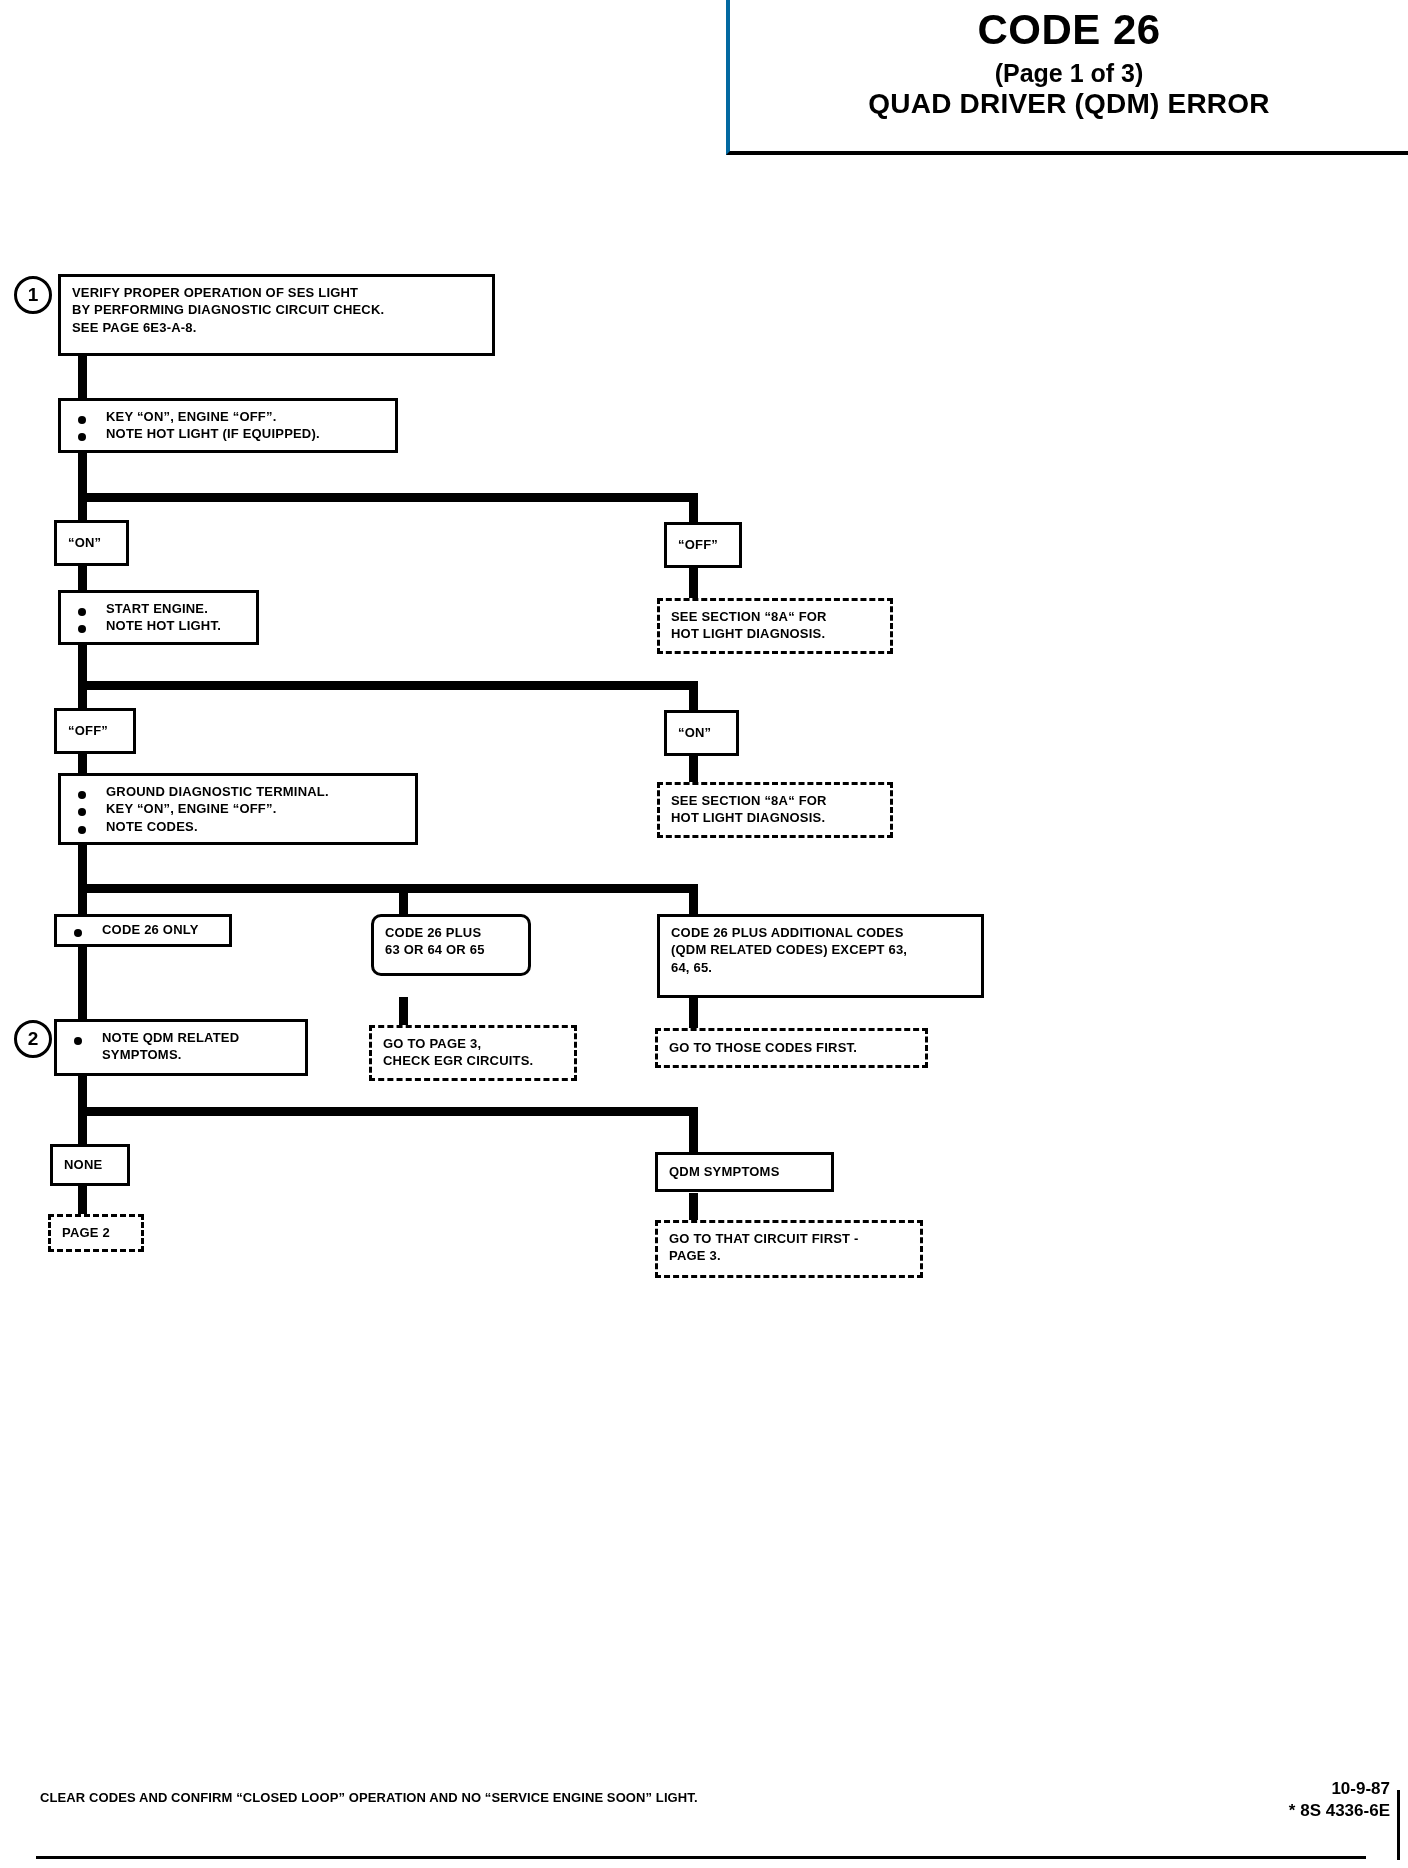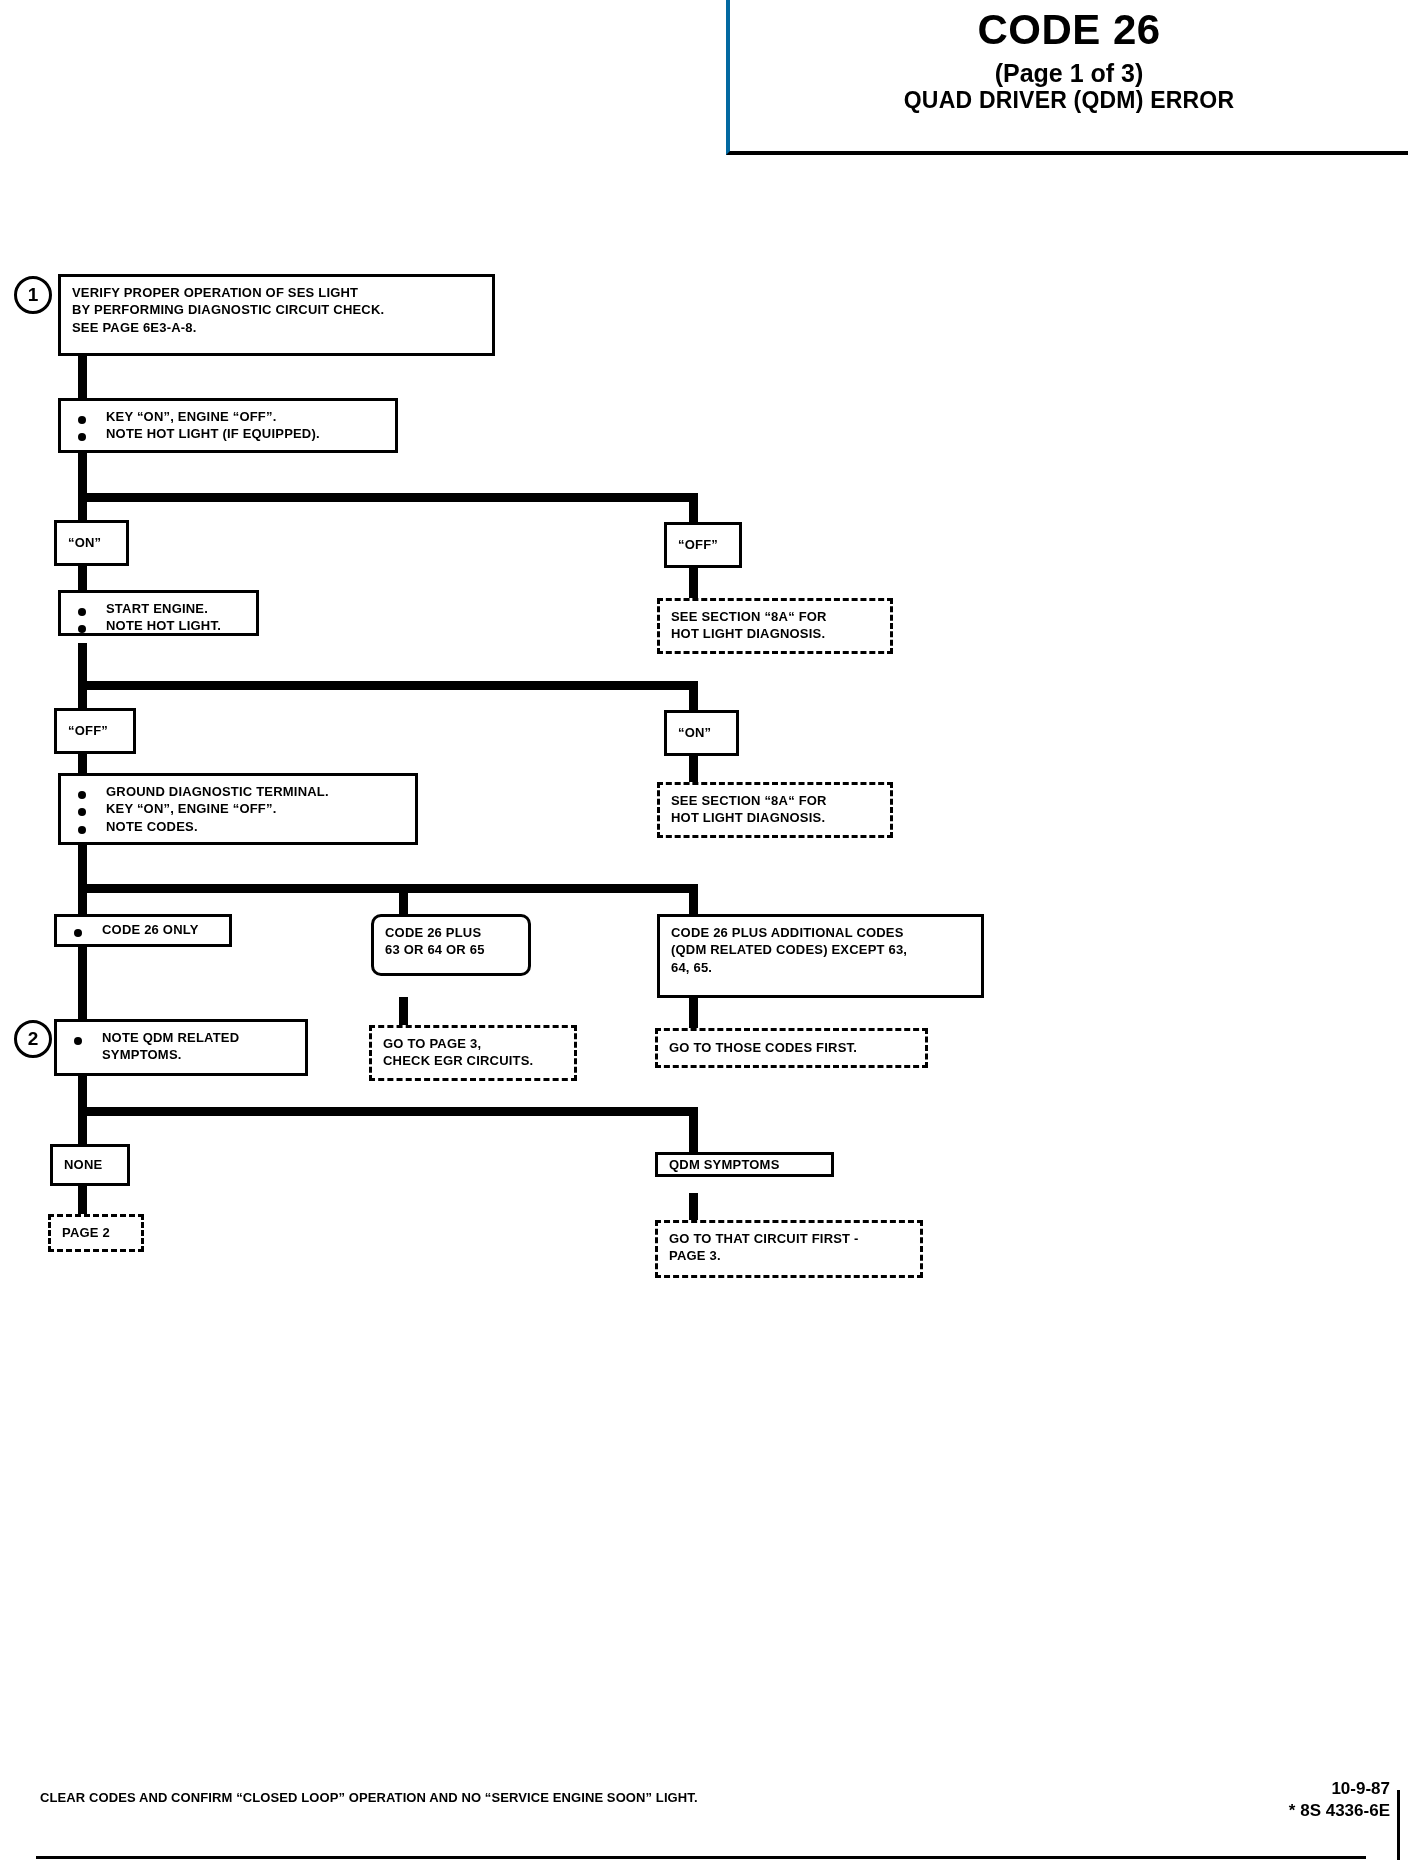--- a/index.html
+++ b/index.html
@@ -35,21 +35,21 @@
     margin-top: 8px;
     line-height: 1.05;
   }
   .page-of {
     font-size: 25px;
     font-weight: bold;
     margin-top: 8px;
     line-height: 1.1;
   }
   .header-sub {
-    font-size: 23px;
+    font-size: 28px;
     font-weight: bold;
     line-height: 1.12;
     letter-spacing: 0.2px;
   }
 
   
   .box {
     position: absolute;
     box-sizing: border-box;
     background: #fff;
@@ -219,21 +219,21 @@
 </div>
 
 <div class="box" style="left:54px; top:520px; width:75px; height:46px; display:flex; align-items:center;">
   <span>“ON”</span>
 </div>
 
 <div class="box" style="left:664px; top:522px; width:78px; height:46px; display:flex; align-items:center;">
   <span>“OFF”</span>
 </div>
 
-<div class="box" style="left:58px; top:590px; width:201px; height:46px;">
+<div class="box" style="left:58px; top:590px; width:201px; height:55px;">
   <ul class="blist">
     <li>START ENGINE.</li>
     <li>NOTE HOT LIGHT.</li>
   </ul>
 </div>
 
 <div class="box dashed" style="left:657px; top:598px; width:236px; height:56px;">
   <div class="line">SEE SECTION “8A“ FOR</div>
   <div class="line">HOT LIGHT DIAGNOSIS.</div>
 </div>
@@ -293,21 +293,21 @@
 </div>
 
 <div class="box dashed" style="left:655px; top:1028px; width:273px; height:40px; display:flex; align-items:center;">
   <span>GO TO THOSE CODES FIRST.</span>
 </div>
 
 <div class="box" style="left:50px; top:1144px; width:80px; height:42px; display:flex; align-items:center;">
   <span>NONE</span>
 </div>
 
-<div class="box" style="left:655px; top:1152px; width:179px; height:25px; display:flex; align-items:center;">
+<div class="box" style="left:655px; top:1152px; width:179px; height:40px; display:flex; align-items:center;">
   <span>QDM SYMPTOMS</span>
 </div>
 
 <div class="box dashed" style="left:48px; top:1214px; width:96px; height:38px; display:flex; align-items:center;">
   <span>PAGE 2</span>
 </div>
 
 <div class="box dashed" style="left:655px; top:1220px; width:268px; height:58px;">
   <div class="line">GO TO THAT CIRCUIT FIRST -</div>
   <div class="line">PAGE 3.</div>

